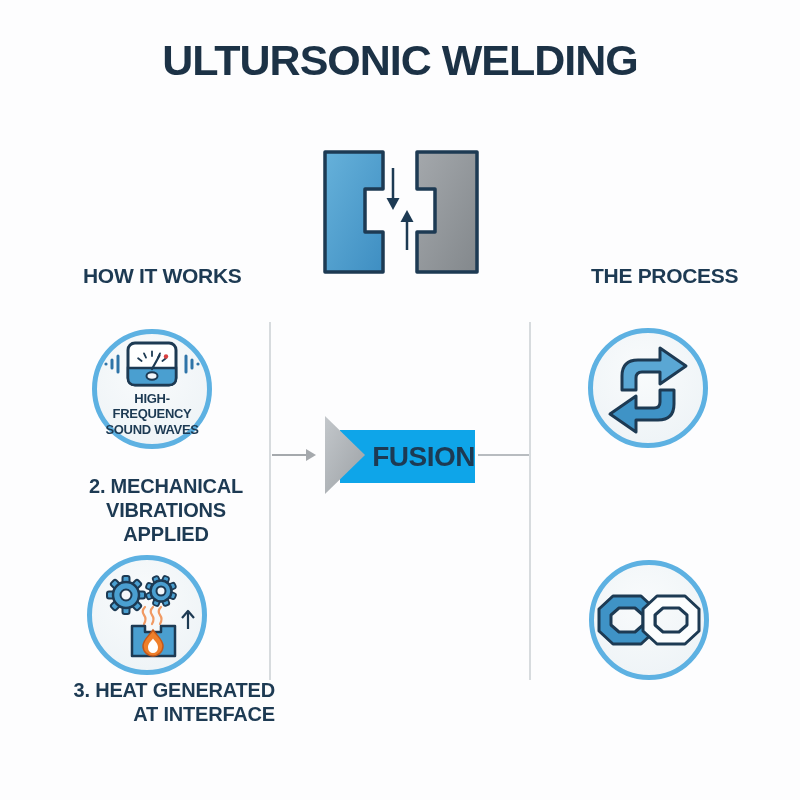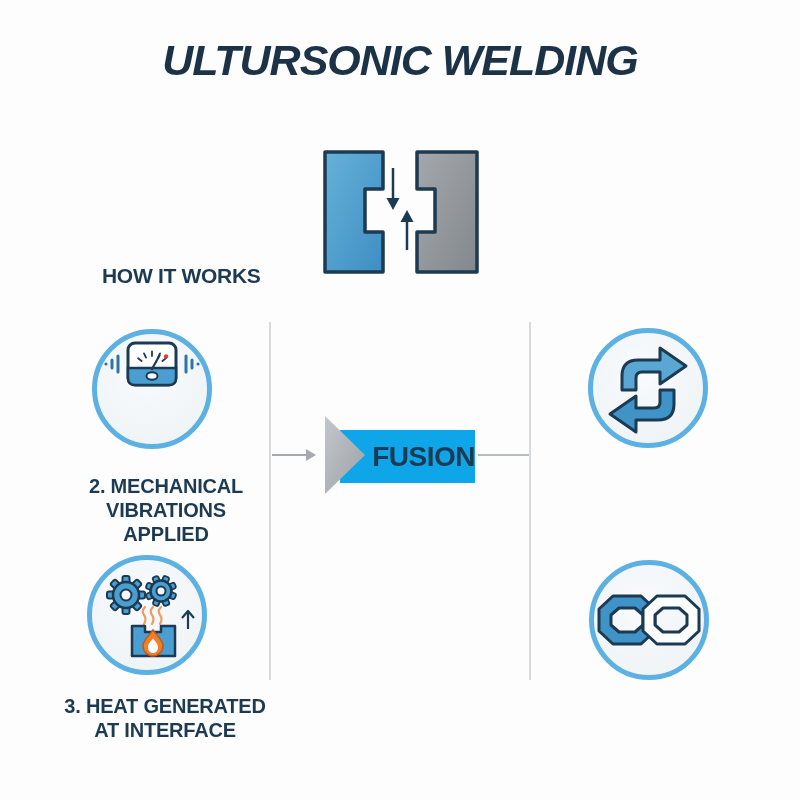--- a/index.html
+++ b/index.html
@@ -12,28 +12,27 @@
     width:800px;height:800px;
     margin:0 auto;
     background:#fdfdfe;
     overflow:hidden;
   }
   .title{
     position:absolute;left:0;top:36px;width:800px;
     text-align:center;
     font-size:43px;font-weight:bold;letter-spacing:-1px;
     color:#1c3246;
-    font-style:italic;
   }
   .section-heading{
     position:absolute;top:264px;
     font-size:21px;font-weight:bold;letter-spacing:-0.3px;
     color:#1d3a53;white-space:nowrap;
   }
-  .heading-left{left:83px;margin-left:19px;}
+  .heading-left{left:83px;}
   .heading-right{left:591px;}
   .badge{
     position:absolute;width:120px;height:120px;
     border:5px solid #5db1e2;border-radius:50%;
     box-sizing:border-box;
     background:radial-gradient(circle at 45% 35%, #f9fbfc 0%, #eff4f7 75%);
   }
   .badge-1{left:92px;top:329px;}
   .badge-2{left:87px;top:555px;}
   .badge-3{left:588px;top:328px;}
@@ -44,21 +43,21 @@
     text-align:center;
     font-size:13px;font-weight:bold;letter-spacing:-0.3px;line-height:1.18;
     color:#1d3a53;white-space:pre-line;
   }
   .step-label{
     position:absolute;text-align:center;
     font-size:20px;font-weight:bold;letter-spacing:-0.2px;line-height:1.2;
     color:#1d3a53;white-space:pre-line;
   }
   .step-2{left:66px;top:474px;width:200px;}
-  .step-3{left:55px;top:694px;width:220px;}
+  .step-3{left:55px;top:678px;width:220px;text-align:right;}
   .step-4{left:549px;top:481px;width:200px;}
   .step-5{left:550px;top:693px;width:200px;}
   .divider{
     position:absolute;top:322px;width:2px;height:358px;
     background:#d7dbde;
   }
   .divider-left{left:269px;}
   .divider-right{left:529px;}
   .fusion-box{
     position:absolute;left:340px;top:430px;width:135px;height:53px;
@@ -97,20 +96,21 @@
       <line x1="103" y1="28" x2="103" y2="60" stroke="#1d3a53" stroke-width="2.5"></line>
       <polygon points="96.5,58 109.5,58 103,70" fill="#1d3a53"></polygon>
     </g>
     <g>
       <line x1="117" y1="110" x2="117" y2="80" stroke="#1d3a53" stroke-width="2.5"></line>
       <polygon points="110.5,82 123.5,82 117,70" fill="#1d3a53"></polygon>
     </g>
   </svg>
 
   <div class="section-heading heading-left">HOW IT WORKS</div>
+  <div class="section-heading heading-right">THE PROCESS</div>
 
   <div class="divider divider-left"></div>
   <div class="divider divider-right"></div>
 
   <div class="fusion-box">
     <span>FUSION</span>
   </div>
   <svg class="abs" style="left:268px;top:444px;" width="54" height="22" viewBox="0 0 54 22">
     <line x1="4" y1="11" x2="38" y2="11" stroke="#a5a9ad" stroke-width="2"></line>
     <polygon points="38,5 48,11 38,17" fill="#a5a9ad"></polygon>
@@ -145,20 +145,22 @@
       <g stroke="#1d3a53" stroke-width="1.8" stroke-linecap="round">
         <line x1="39.6" y1="23" x2="36.1" y2="20.3"></line>
         <line x1="44" y1="19.6" x2="42" y2="15.4"></line>
         <line x1="50" y1="18" x2="50" y2="13.5"></line>
         <line x1="56" y1="19.6" x2="58" y2="15.4"></line>
         <line x1="60.4" y1="23" x2="63.9" y2="20.3"></line>
       </g>
       <line x1="50" y1="31" x2="57.5" y2="17.5" stroke="#1d3a53" stroke-width="2.2" stroke-linecap="round"></line>
       <circle cx="64" cy="18.5" r="2.2" fill="#d94040"></circle>
     </svg>
+    <div class="badge-label">HIGH-FREQUENCY
+SOUND WAVES</div>
   </div>
 
   <div class="step-label step-2">2. MECHANICAL
 VIBRATIONS
 APPLIED</div>
 
   <div class="badge badge-2">
     <svg style="left:3px;top:9px;" width="110" height="100" viewBox="0 0 110 100">
 
       <g transform="translate(31,26)">

